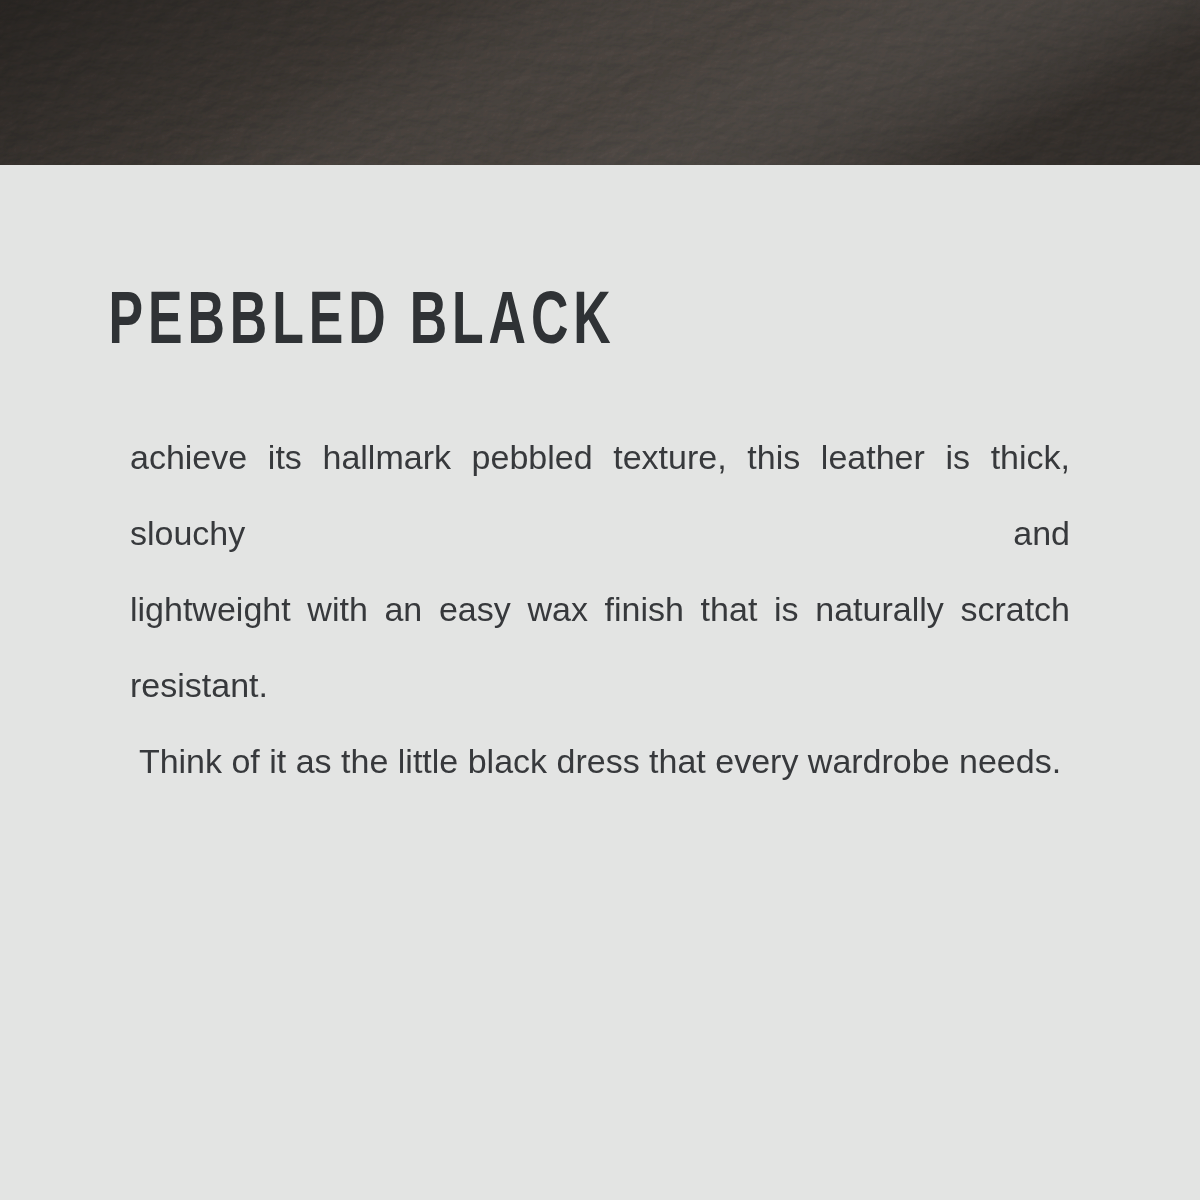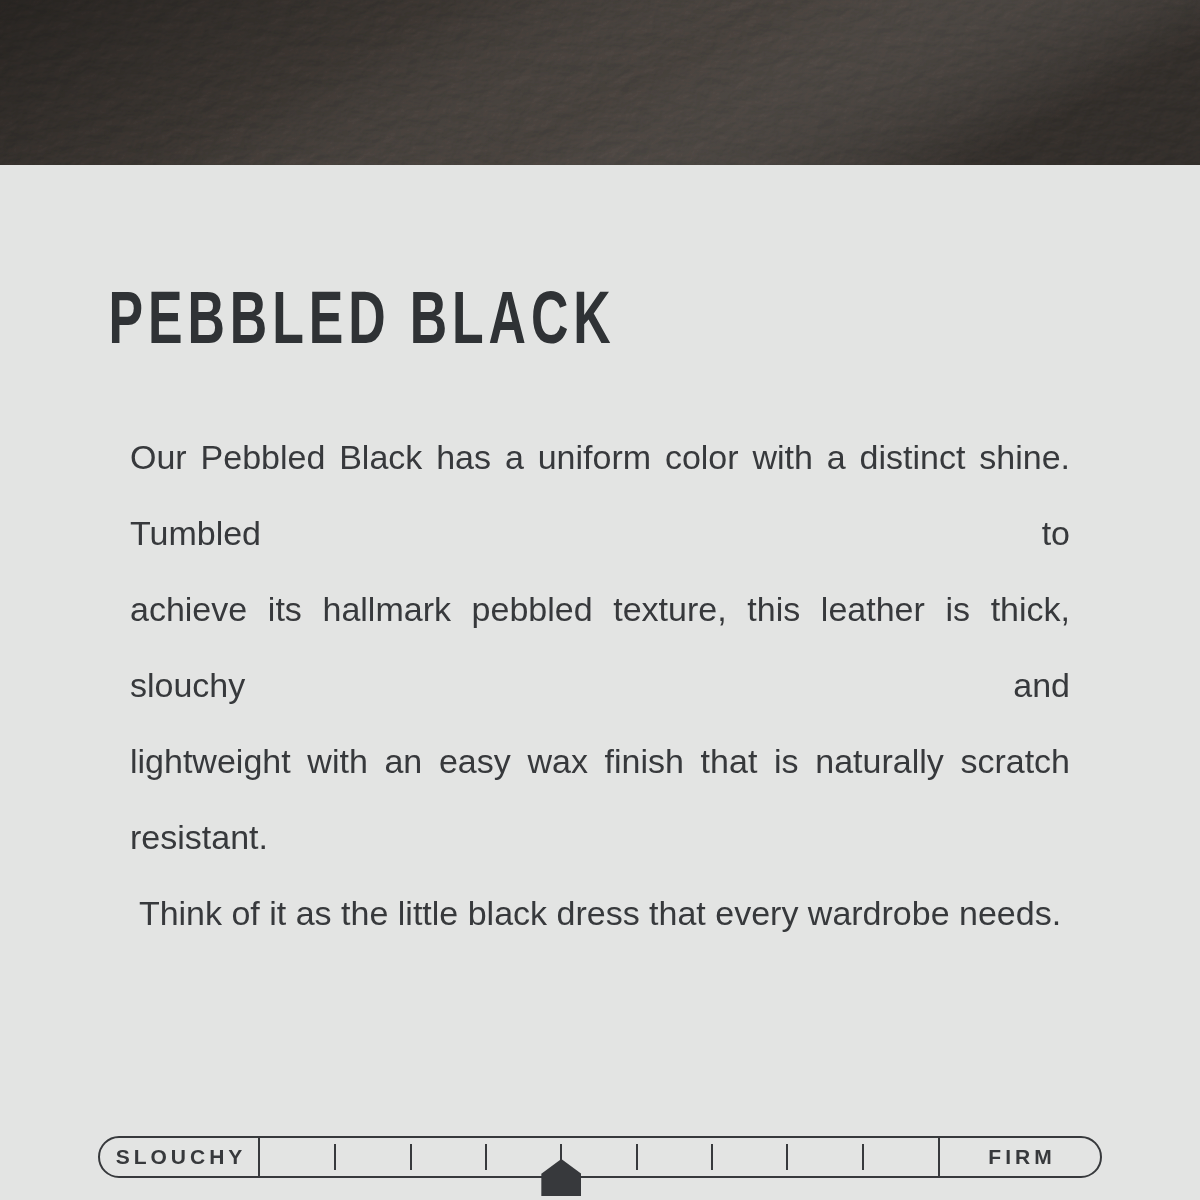--- a/index.html
+++ b/index.html
@@ -111,39 +111,19 @@
       </defs>
       <rect width="1200" height="165" fill="#151210"></rect>
       <rect width="1200" height="165" filter="url(#leather)"></rect>
       <rect width="1200" height="165" fill="url(#sheen)"></rect>
     </svg>
   </div>
 
   <h1 class="title"><span class="title-inner">PEBBLED BLACK</span></h1>
 
   <div class="description">
-    <p class="line">Our Pebbled Black has a uniform color with a distinct shine. Tumbled to</p>
     <p class="line">achieve its hallmark pebbled texture, this leather is thick, slouchy and</p>
     <p class="line">lightweight with an easy wax finish that is naturally scratch resistant.</p>
     <p class="line last">Think of it as the little black dress that every wardrobe needs.</p>
   </div>
 
-  <div class="slider-row first">
-    <div class="slider">
-      <div class="cap cap-left">SLOUCHY</div>
-      <div class="track">
-          <div class="tick" style="left: 11.1111%;"></div>
-          <div class="tick" style="left: 22.2222%;"></div>
-          <div class="tick" style="left: 33.3333%;"></div>
-          <div class="tick" style="left: 44.4444%;"></div>
-          <div class="tick" style="left: 55.5556%;"></div>
-          <div class="tick" style="left: 66.6667%;"></div>
-          <div class="tick" style="left: 77.7778%;"></div>
-          <div class="tick" style="left: 88.8889%;"></div>
-          <div class="marker" style="left: 44.4444%;">
-            <div class="marker-head"></div>
-          </div>
-        </div>
-      <div class="cap cap-right">FIRM</div>
-    </div>
-  </div>
 
 </div>
 
 </body></html>

